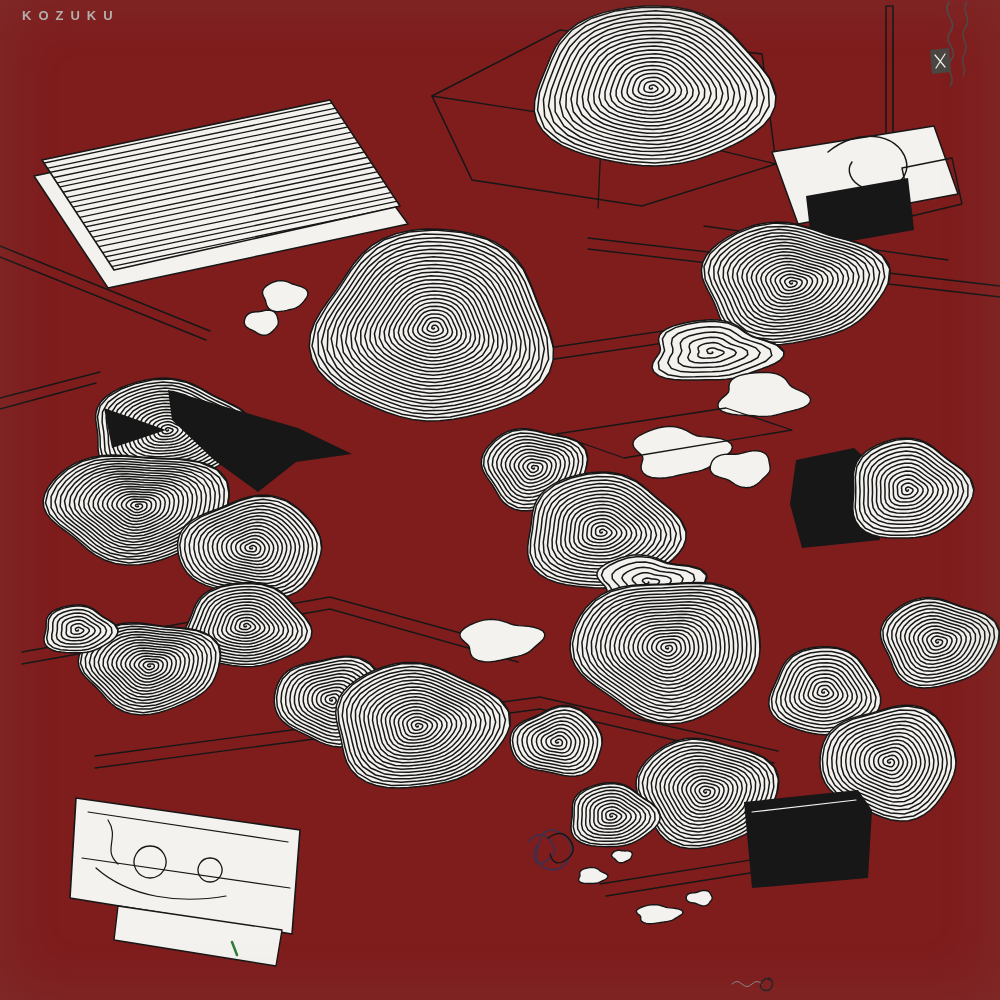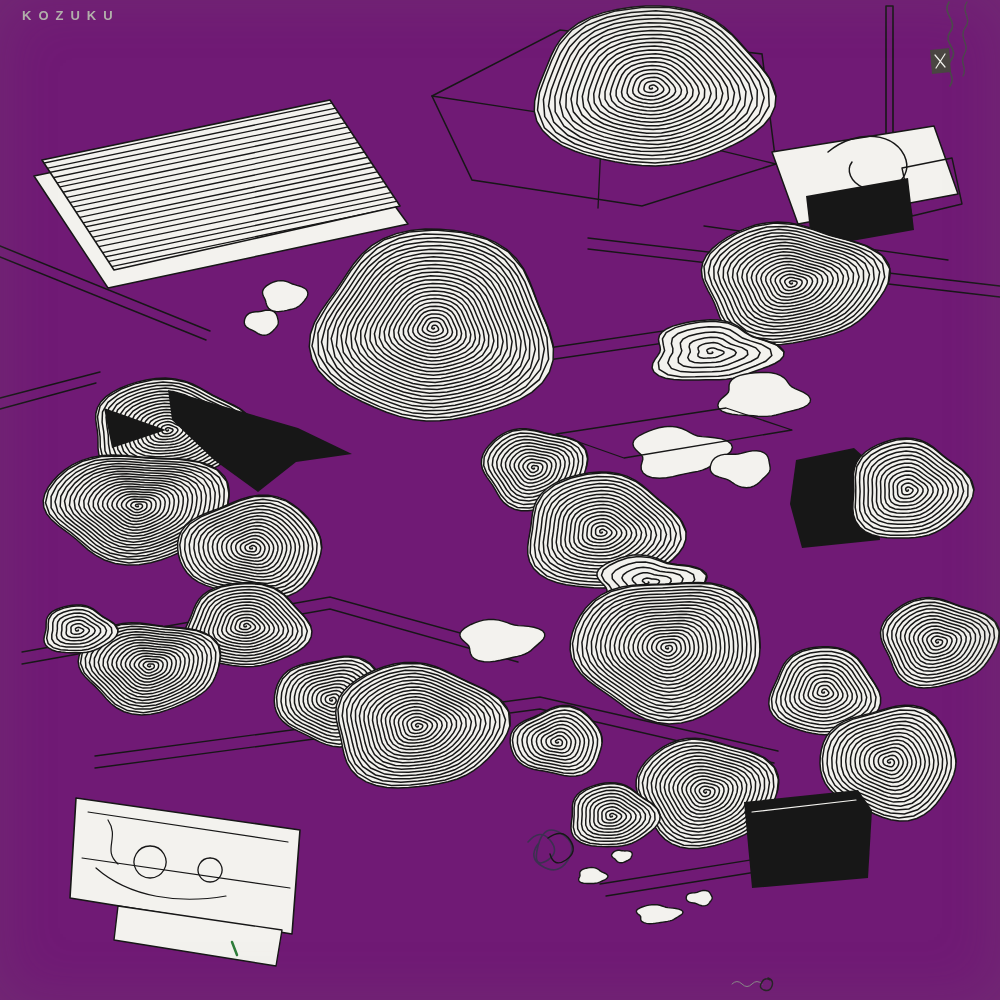--- a/index.html
+++ b/index.html
@@ -18,21 +18,21 @@
   .title{
     position:absolute;left:22px;top:8px;
     font-size:13px;font-weight:bold;
     letter-spacing:7px;
     user-select:none;
   }
 </style>
 </head>
 <body>
 
-<div class="canvas" style="background: #701a75;">
+<div class="canvas" style="background: #7f1d1d;">
   <svg id="art" width="1000" height="1000" viewBox="0 0 1000 1000">
       <path d="M949,2 C941,14 959,21 950,32 C942,43 960,49 951,60 C944,70 957,76 950,86" fill="none" stroke="#4a4a4a" stroke-width="1.6" stroke-linecap="round"></path>
       <path d="M967,2 C960,12 973,18 965,28 C958,38 971,44 964,55 C959,63 968,68 963,76" fill="none" stroke="#4a4a4a" stroke-width="1.3" stroke-linecap="round"></path>
       <polygon points="930,50 949,48 951,72 932,74" fill="#4a4642" stroke="none" stroke-width="0" stroke-linejoin="round"></polygon>
       <path d="M935,55 L945,67 M945,54 L936,68" fill="none" stroke="#f3f2ee" stroke-width="1.2" stroke-linecap="round"></path>
       <path d="M886,6 L886,222 M893,6 L893,222 M886,6 L893,6" fill="none" stroke="#171717" stroke-width="1.6" stroke-linecap="round"></path>
       <path d="M432,96 L560,30 L762,54 L776,164 L642,206 L472,180 Z" fill="none" stroke="#171717" stroke-width="1.5" stroke-linecap="round"></path>
       <path d="M432,96 L602,122 L776,164 M602,122 L598,208" fill="none" stroke="#171717" stroke-width="1.3" stroke-linecap="round"></path>
       <path d="M775.9,96.4L775.0,106.6L770.6,116.5L763.3,125.4L753.8,133.2L743.0,140.0L731.6,145.8L720.0,151.1L708.0,155.8L695.7,159.9L682.7,163.1L669.3,165.1L655.5,165.9L641.8,165.4L628.2,163.9L614.9,161.7L601.6,158.9L588.2,155.6L575.1,151.3L562.5,145.9L551.4,139.0L542.6,130.6L536.8,121.2L534.3,111.1L534.7,101.0L537.1,91.2L540.4,82.1L544.0,73.3L547.5,64.7L551.1,55.9L555.5,47.1L561.3,38.4L569.0,30.2L578.8,23.0L590.4,17.1L603.4,12.6L617.1,9.4L631.3,7.2L645.7,6.0L660.2,5.9L674.7,7.0L688.7,9.7L701.8,13.9L713.5,19.6L723.5,26.5L731.9,34.1L739.2,41.8L746.0,49.5L752.8,57.2L759.8,65.1L766.5,73.6L772.1,82.8L775.4,92.8Z" fill="#f3f2ee" stroke="#171717" stroke-width="1.5"></path>
       <path d="M775.9,96.4L769.5,78.4L757.3,62.7L744.6,48.7L731.6,34.6L715.0,21.4L693.2,11.8L667.7,7.3L641.4,7.4L615.7,10.9L591.8,18.2L572.2,29.8L559.2,44.8L551.6,60.7L545.5,76.2L539.5,92.5L537.5,110.2L544.4,127.7L561.1,141.9L583.5,151.4L607.2,157.4L630.9,161.5L655.1,163.0L679.1,160.7L701.6,154.6L722.4,146.1L742.3,135.8L759.4,122.6L769.2,106.0L768.4,88.3L759.1,72.0L746.9,58.0L734.9,44.7L721.4,31.4L703.4,20.0L680.7,12.9L655.9,10.8L631.0,12.4L607.1,17.2L585.8,25.9L569.9,38.7L560.1,53.6L553.9,68.5L548.1,83.4L543.4,99.5L544.7,116.6L555.7,132.2L574.6,143.7L596.8,151.1L619.3,155.9L642.0,158.9L665.1,158.8L687.4,154.9L708.0,148.0L727.4,139.2L745.5,128.3L759.3,114.2L764.2,97.7L759.3,81.2L748.6,66.7L737.1,53.9L725.5,41.3L711.0,29.1L691.8,19.9L669.0,15.3L645.2,15.0L621.9,17.8L600.0,24.0L581.8,34.0L569.4,47.3L562.1,61.6L556.5,75.7L551.1,90.2L548.5,106.1L553.7,122.0L567.8,135.3L587.7,144.3L609.0,150.1L630.4,153.9L652.1,155.6L673.9,153.9L694.3,148.8L713.2,141.4L731.2,132.3L747.1,120.7L756.9,106.1L757.3,90.1L749.6,75.2L738.7,62.4L727.9,50.5L716.1,38.5L700.4,27.9L680.4,21.1L658.2,18.6L635.8,19.7L614.2,23.7L594.6,31.1L579.7,42.2L570.3,55.5L564.6,68.9L559.4,82.3L554.9,96.5L555.2,111.9L564.0,126.2L580.3,137.0L600.1,143.9L620.3,148.5L640.6,151.3L661.2,151.6L681.4,148.5L700.0,142.5L717.4,134.9L733.9,125.4L746.9,113.2L752.4,98.5L748.9,83.6L739.7,70.4L729.3,58.9L719.0,47.6L706.5,36.6L689.8,27.9L669.7,23.3L648.5,22.7L627.6,24.9L607.8,30.0L591.0,38.6L579.3,50.2L572.4,63.0L567.5,75.5L562.5,88.3L559.7,102.4L563.3,116.7L575.1,128.9L592.5,137.4L611.5,142.8L630.5,146.4L649.8,148.2L669.2,147.0L687.6,142.8L704.5,136.3L720.6,128.5L735.1,118.5L744.6,105.8L746.0,91.6L739.8,78.1L730.2,66.6L720.5,55.9L710.3,45.3L696.9,35.7L679.5,29.1L659.9,26.5L640.0,27.2L620.7,30.4L603.1,36.6L589.2,46.1L580.4,57.7L575.1,69.7L570.5,81.5L566.3,94.0L565.9,107.5L572.7,120.4L586.6,130.4L603.9,136.9L621.8,141.1L639.7,143.8L658.0,144.4L675.9,141.9L692.5,136.9L708.0,130.3L722.7,122.1L734.7,111.6L740.4,98.9L738.2,85.6L730.4,73.8L721.2,63.5L712.2,53.6L701.6,43.8L687.3,35.8L669.8,31.3L651.1,30.4L632.7,32.1L615.1,36.3L599.9,43.4L589.0,53.4L582.6,64.6L578.2,75.7L573.9,86.9L571.0,99.1L573.4,111.8L582.9,122.8L597.8,130.6L614.4,135.6L631.1,138.9L648.0,140.7L665.1,140.0L681.3,136.6L696.3,131.1L710.4,124.3L723.4,115.9L732.4,105.0L734.5,92.6L729.7,80.7L721.4,70.4L712.9,61.1L704.1,51.8L692.8,43.2L678.0,37.1L661.0,34.4L643.6,34.7L626.6,37.3L611.0,42.4L598.5,50.3L590.3,60.4L585.5,70.8L581.5,81.1L577.7,91.8L576.8,103.6L582.0,114.9L593.4,124.0L608.3,129.9L623.9,133.8L639.4,136.3L655.3,137.0L670.9,135.2L685.5,131.1L699.0,125.4L711.8,118.5L722.7,109.7L728.4,98.8L727.3,87.3L720.9,76.8L712.9,67.8L705.1,59.2L696.1,50.7L684.2,43.6L669.3,39.3L653.2,38.2L637.2,39.4L621.9,42.8L608.4,48.6L598.6,57.0L592.6,66.7L588.8,76.3L585.1,85.9L582.3,96.2L583.7,107.2L591.3,117.0L603.7,124.0L617.9,128.5L632.3,131.5L646.8,133.2L661.5,132.9L675.6,130.2L688.5,125.6L700.7,119.9L712.0,112.9L720.3,103.8L722.8,93.2L719.3,82.9L712.3,73.9L705.0,65.9L697.6,58.0L688.2,50.5L675.9,44.9L661.5,42.3L646.6,42.4L632.0,44.3L618.5,48.4L607.4,54.9L600.0,63.4L595.7,72.3L592.4,81.0L589.1,90.1L587.9,100.0L591.6,109.8L600.8,117.8L613.3,123.2L626.5,126.5L639.7,128.8L653.2,129.6L666.5,128.4L679.0,125.0L690.5,120.3L701.4,114.7L710.9,107.4L716.4,98.3L716.1,88.5L711.0,79.5L704.3,71.8L697.6,64.6L690.3,57.4L680.5,51.1L668.2,47.2L654.6,46.0L641.1,46.8L628.1,49.5L616.6,54.2L607.9,61.0L602.5,69.1L599.2,77.2L596.2,85.2L593.7,93.8L594.3,103.0L600.0,111.4L610.1,117.6L622.0,121.6L634.1,124.1L646.2,125.7L658.5,125.7L670.3,123.6L681.3,119.9L691.5,115.3L701.0,109.5L708.4,102.2L711.1,93.4L708.6,84.7L703.0,77.1L696.8,70.4L690.7,63.8L683.2,57.5L673.2,52.7L661.3,50.2L649.0,50.1L636.9,51.5L625.5,54.7L616.0,59.9L609.6,66.7L605.8,74.1L603.1,81.4L600.3,88.8L599.0,96.9L601.5,105.1L608.7,111.9L618.8,116.5L629.7,119.5L640.6,121.4L651.6,122.2L662.6,121.4L673.0,118.8L682.5,115.0L691.5,110.5L699.4,104.7L704.4,97.4L704.7,89.4L700.9,81.9L695.4,75.5L689.9,69.6L684.0,63.7L676.3,58.5L666.5,55.0L655.5,53.8L644.5,54.4L633.8,56.3L624.3,60.0L616.9,65.4L612.3,71.9L609.6,78.5L607.1,85.0L605.0,91.9L605.1,99.3L609.3,106.2L617.1,111.4L626.7,114.8L636.4,116.9L646.1,118.3L656.0,118.4L665.6,116.9L674.5,114.0L682.7,110.4L690.4,105.9L696.6,100.1L699.2,93.2L697.7,86.2L693.3,80.0L688.3,74.6L683.5,69.4L677.6,64.3L669.9,60.2L660.6,58.1L650.8,57.8L641.1,58.9L632.0,61.2L624.3,65.1L618.9,70.5L615.8,76.3L613.6,82.1L611.5,87.9L610.2,94.2L611.8,100.7L617.1,106.3L624.9,110.1L633.5,112.5L642.0,114.0L650.7,114.8L659.3,114.3L667.5,112.4L674.9,109.5L682.0,106.0L688.3,101.6L692.5,96.0L693.1,89.8L690.4,83.9L686.2,78.9L681.9,74.3L677.4,69.7L671.6,65.6L664.1,62.8L655.7,61.7L647.2,62.0L639.0,63.4L631.5,66.0L625.6,70.1L621.9,75.0L619.7,80.1L617.9,85.1L616.2,90.3L616.1,95.9L618.9,101.3L624.6,105.4L631.9,108.1L639.3,109.8L646.7,110.8L654.1,111.1L661.5,110.0L668.2,108.0L674.4,105.2L680.3,101.9L685.1,97.7L687.4,92.6L686.5,87.2L683.3,82.5L679.6,78.5L675.9,74.6L671.7,70.7L666.1,67.6L659.2,65.9L652.0,65.6L644.8,66.3L638.0,67.9L632.2,70.7L628.0,74.6L625.6,78.9L624.0,83.2L622.5,87.4L621.5,92.0L622.4,96.7L626.0,100.9L631.6,103.8L637.8,105.6L644.0,106.8L650.3,107.4L656.5,107.1L662.5,105.8L667.9,103.7L673.0,101.3L677.6,98.2L680.8,94.3L681.5,89.8L679.7,85.6L676.7,81.9L673.6,78.6L670.4,75.4L666.4,72.5L661.2,70.4L655.3,69.5L649.3,69.7L643.5,70.6L638.2,72.4L634.0,75.1L631.3,78.5L629.7,82.1L628.5,85.6L627.4,89.1L627.1,93.0L628.9,96.7L632.7,99.7L637.6,101.6L642.7,102.7L647.8,103.5L652.8,103.7L657.8,103.1L662.4,101.7L666.6,99.8L670.5,97.6L673.8,94.9L675.6,91.5L675.1,87.9L673.1,84.7L670.5,82.0L668.1,79.4L665.3,76.9L661.7,74.9L657.3,73.6L652.5,73.4L647.9,73.8L643.5,74.8L639.6,76.6L636.8,79.1L635.2,81.8L634.2,84.6L633.3,87.3L632.7,90.2L633.1,93.2L635.3,95.8L638.7,97.7L642.7,98.9L646.6,99.6L650.5,100.0L654.3,99.8L658.0,99.0L661.3,97.8L664.4,96.3L667.2,94.4L669.2,92.1L669.7,89.4L668.7,86.8L666.9,84.6L665.0,82.7L663.1,80.8L660.8,79.1L657.8,77.8L654.4,77.3L650.9,77.4L647.5,77.9L644.5,78.9L642.0,80.5L640.5,82.4L639.6,84.5L639.0,86.4L638.4,88.4L638.3,90.5L639.2,92.5L641.2,94.2L643.9,95.2L646.7,95.8L649.4,96.2L652.1,96.3L654.7,95.9L657.1,95.2L659.3,94.2L661.2,93.1L662.9,91.7L663.8,90.0L663.6,88.2L662.6,86.6L661.2,85.2L659.9,84.0L658.6,82.8L656.9,81.9L654.8,81.3L652.5,81.2L650.3,81.4L648.3,81.9L646.6,82.8L645.4,83.9L644.7,85.1L644.3,86.4L644.1,87.6L643.9,88.8L644.1,90.0L645.0,91.1L646.5,91.9L648.1,92.3L649.7,92.5L651.2,92.6L652.7,92.5L654.1,92.1L655.3,91.6L656.3,91.0L657.2,90.3L657.8,89.5L657.9,88.6L657.5,87.7L656.8,87.0L656.1,86.4L655.4,85.9L654.7,85.4L653.8,85.1L652.8,85.1L651.8,85.2L651.0,85.4L650.2,85.7L649.7,86.2L649.4,86.7L649.3,87.2L649.3,87.6L649.4,88.0L649.5,88.4L649.8,88.7L650.2,89.0L650.8,89.0L651.3,89.0L651.7,89.0L652.0,88.9L652.2,88.7L652.4,88.6L652.4,88.4L652.4,88.2L652.3,88.1L652.2,88.0" fill="none" stroke="#171717" stroke-width="1.5" stroke-linecap="round"></path>

